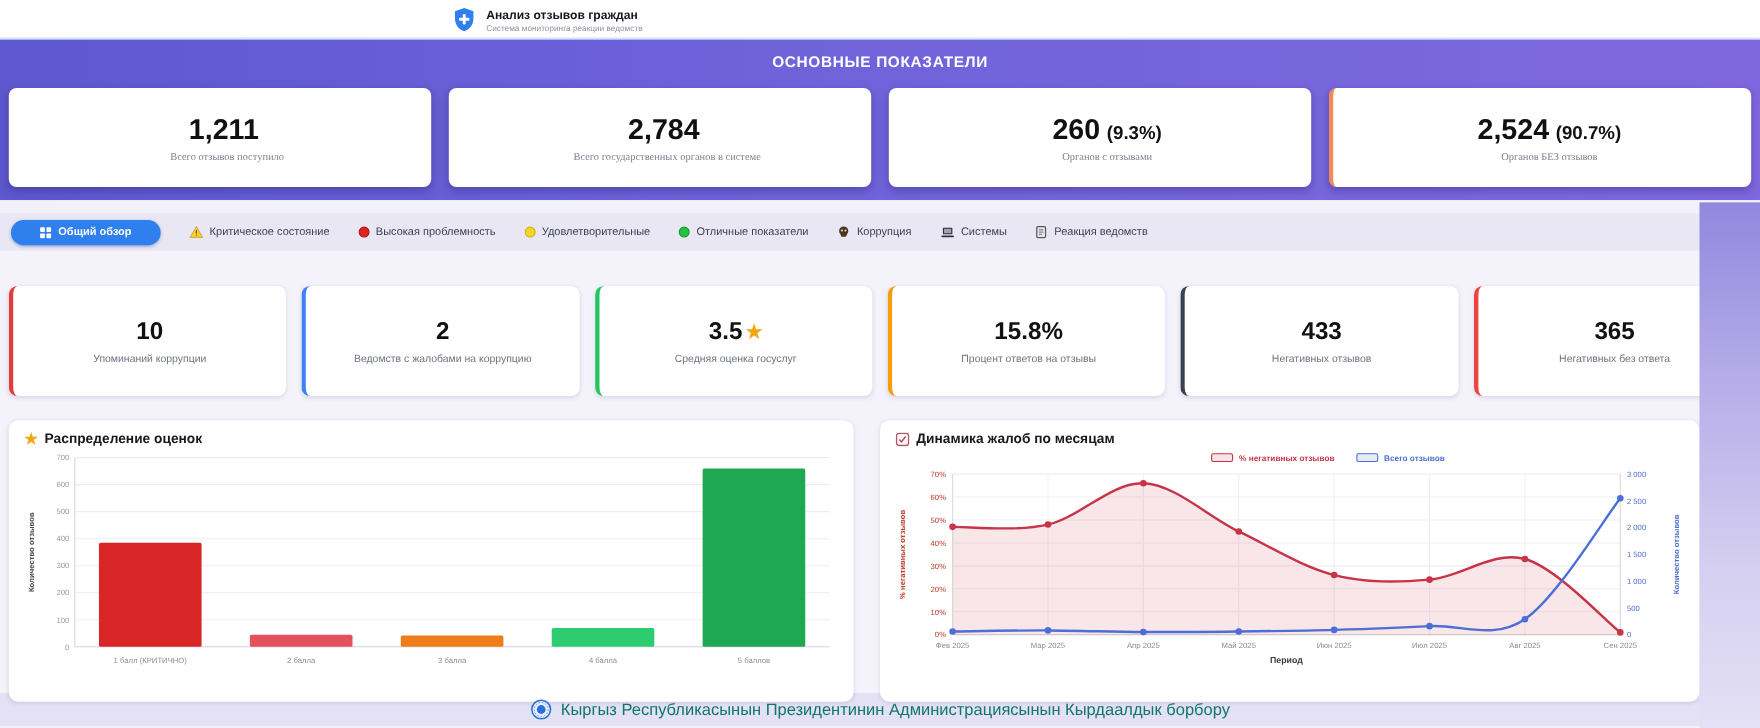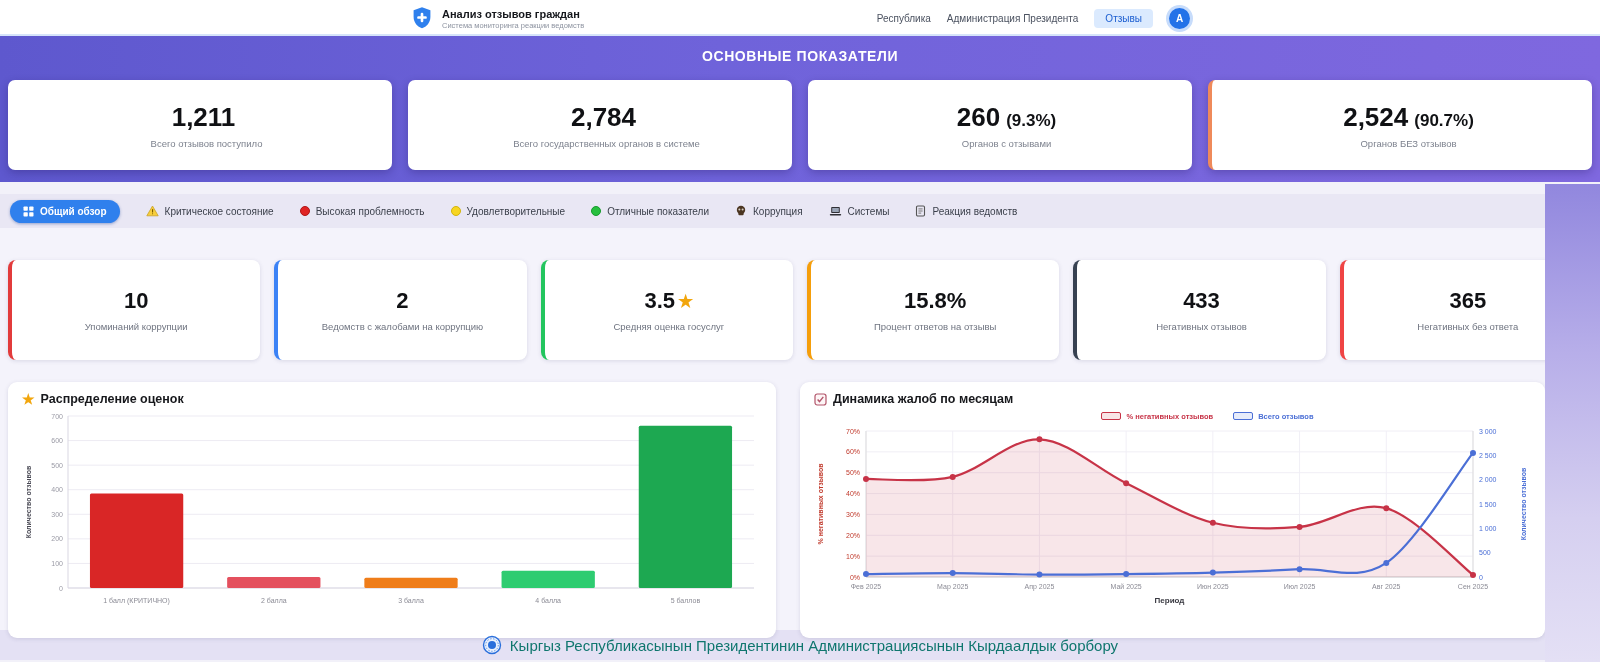--- a/index.html
+++ b/index.html
@@ -27,28 +27,28 @@
   
   .banner-block { height:146px; background:linear-gradient(90deg,#5e58ce 0%, #6f63da 45%, #7f68df 100%); padding:12px 8px 0 8px; }
   .banner-title { text-align:center; color:#fff; font-size:14px; font-weight:bold; letter-spacing:.6px; height:24px; }
   .kpi-row { display:grid; grid-template-columns:repeat(4,1fr); gap:16px; margin-top:8px; }
   .kpi-card { background:#fff; border-radius:7px; height:90px; display:flex; flex-direction:column; align-items:center; justify-content:center;
               box-shadow:0 3px 8px rgba(25,15,80,.28);padding-left:13px; }
   .kpi-card.accent-warm { border-left:4px solid #ef8a5a; }
   .kpi-value-row { display:flex; align-items:baseline; gap:6px; }
   .kpi-value { font-size:26px; font-weight:bold; color:#101114; }
   .kpi-suffix { font-size:17px; font-weight:bold; color:#101114; }
-  .kpi-label { font-size:9.5px; color:#7d828e; margin-top:5px; }
+  .kpi-label { font-size:9.5px; color:#7d828e; margin-top:5px;font-family:Liberation Serif, serif; }
 
   .gap-strip { height:12px; background:#f2f1f9; }
 
   
   .tabbar { height:34px; background:#e9e7f4; display:flex; align-items:center; gap:26px; padding:0 10px; }
   .tab { display:flex; align-items:center; gap:6px; font-size:10px; color:#3a3f4a; cursor:pointer; }
-  .tab.active { background:#2f80ed; color:#fff; font-weight:bold; border-radius:16px; padding:6px 13px; box-shadow:0 1px 3px rgba(20,60,150,.4); }
+  .tab.active { background:#2f80ed; color:#fff; font-weight:bold; border-radius:16px; padding:6px 26px; box-shadow:0 1px 3px rgba(20,60,150,.4); }
   .dot { width:10px; height:10px; border-radius:50%; display:inline-block; }
   .dot.red { background:#e02424; border:1.5px solid #b01616; }
   .dot.yellow { background:#f7d521; border:1.5px solid #d3b40c; }
   .dot.green { background:#27bf3e; border:1.5px solid #169a2c; }
   .ticon { display:inline-flex; align-items:center; }
 
   
   .main { background:#f4f3fb; height:402px; }
   .metric-row { display:grid; grid-template-columns:repeat(6,1fr); gap:14px; margin:0 8px; padding-top:32px; }
   .metric-card { background:#fff; height:100px; border-radius:8px; display:flex; flex-direction:column; align-items:center; justify-content:center;
@@ -84,26 +84,20 @@
         <svg width="24" height="24" viewBox="0 0 20 20">
           <path d="M10 1 L17 3.5 V9 C17 14 13.8 17.3 10 18.6 C6.2 17.3 3 14 3 9 V3.5 Z" fill="#2f80ed"></path>
           <rect x="8.9" y="5.6" width="2.2" height="8" rx="1" fill="#fff"></rect>
           <rect x="6" y="8.5" width="8" height="2.2" rx="1" fill="#fff"></rect>
         </svg>
       </span>
       <div class="brand-text">
         <div class="title">Анализ отзывов граждан</div>
         <div class="subtitle">Система мониторинга реакции ведомств</div>
       </div>
-    </div>
-    <div class="nav">
-      <span class="nav-link">Республика</span>
-      <span class="nav-link">Администрация Президента</span>
-      <span class="nav-pill">Отзывы</span>
-      <span class="avatar">A</span>
     </div>
   </div>
 </div>
 
 <div class="banner-block">
   <div class="banner-title">ОСНОВНЫЕ ПОКАЗАТЕЛИ</div>
   <div class="kpi-row">
     <div class="kpi-card">
       <div class="kpi-value-row">
         <span class="kpi-value">1,211</span>

